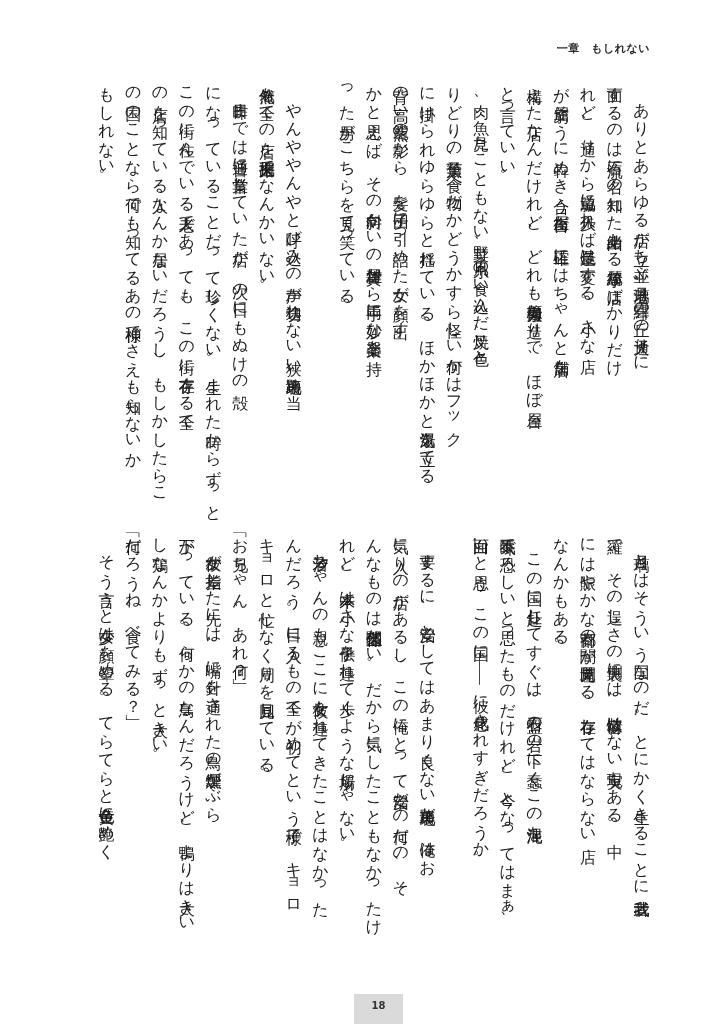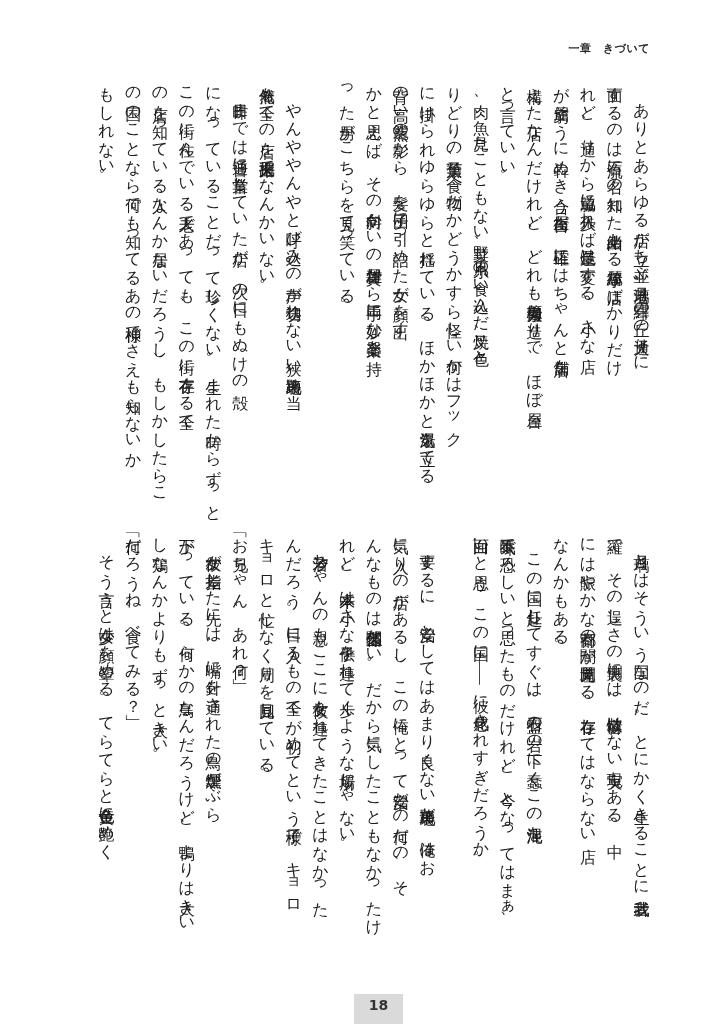--- a/index.html
+++ b/index.html
@@ -56,32 +56,32 @@
       top: 994px;
       width: 49px;
       height: 30px;
       background: #dadada;
       text-align: center;
     }
     .page-number {
       display: block;
       padding-top: 6px;
       font-family: "DejaVu Sans", sans-serif;
-      font-size: 14px;
+      font-size: 10px;
       font-weight: 600;
       color: #333333;
       line-height: 11px;
     }
   </style>
 </head>
 <body>
 
 <div class="page">
 
-  <div class="running-head">一章　きづいて</div>
+  <div class="running-head">一章　もしれない</div>
 
   <div class="block top">
     <div class="col">　ありとあらゆる店が立ち並ぶ璃月港。緋雲の丘の大通りに</div>
     <div class="col">面するのは流石に名の知れた由緒ある小綺麗な店ばかりだけ</div>
     <div class="col">れど、通りから脇道に一歩入れば景色は一変する。小さな店</div>
     <div class="col">が窮屈そうに犇めき合う屋台街だ。正確にはちゃんと店舗を</div>
     <div class="col">構えた店なんだけれど、どれも極力簡素な造りで、ほぼ屋台</div>
     <div class="col">と言っていい。</div>
     <div class="col">　肉、魚、見たこともない野菜、凧糸の食い込んだ叉焼、色と</div>
     <div class="col">りどりの菓子類、食べ物だかどうかすら怪しい何かはフック</div>

